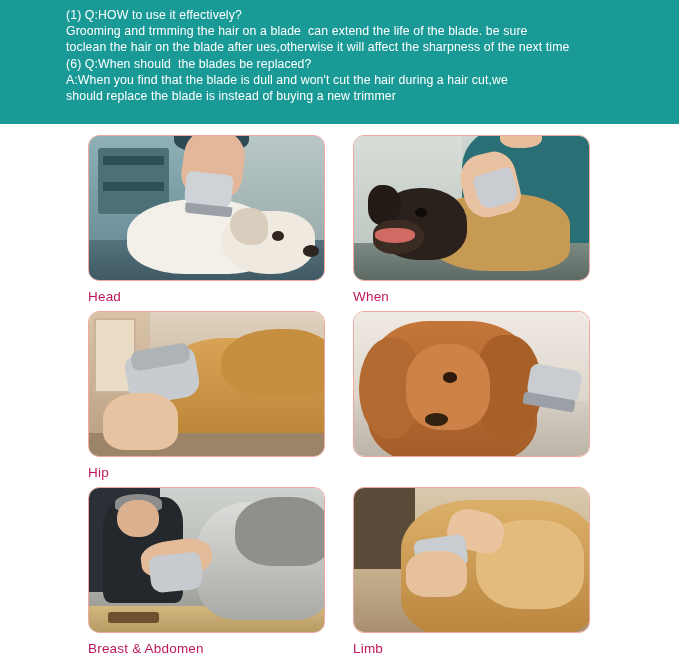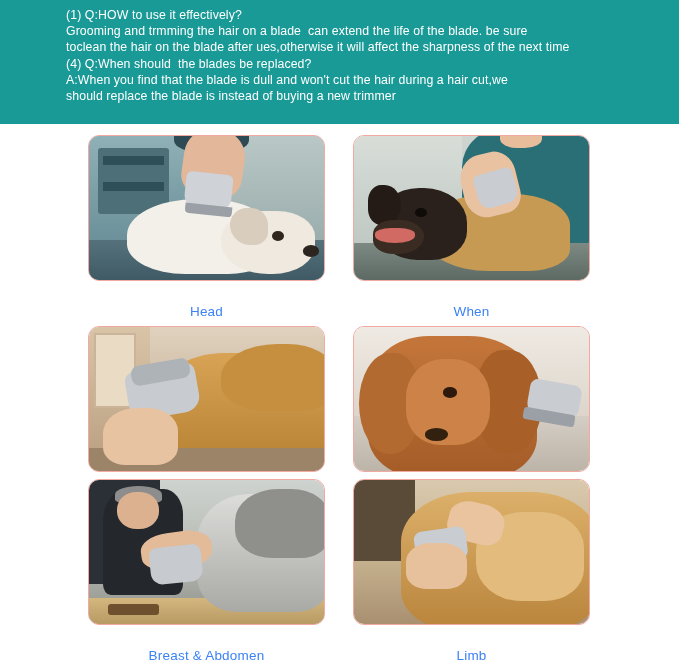--- a/index.html
+++ b/index.html
@@ -63,24 +63,24 @@
   .photo {
     width: 237px;
     height: 146px;
     border: 1.5px solid #f2a9a2;
     border-radius: 11px;
     box-sizing: border-box;
     overflow: hidden;
     position: relative;
   }
   .caption {
-    text-align: center;
+    text-align: left;
     font-size: 13.5px;
-    color: #3b82f6;
-    padding-top: 23px;
+    color: #be185d;
+    padding-top: 8px;
     letter-spacing: 0.2px;
   }
 
   
   .scene { position: absolute; inset: 0; }
   .l { position: absolute; }
 
   
   .p1-bg { inset: 0; background: linear-gradient(180deg,#9fb4b8 0%, #8aa6ad 45%, #6f8f97 100%); }
   .p1-wall { left:0; top:0; width:62%; height:100%; background:linear-gradient(180deg,#8fb0b6,#5f858f); }
@@ -163,21 +163,21 @@
 </style>
 </head>
 <body>
 
 <div class="page">
 
   <div class="faq-banner">
     <div class="faq-line">(1) Q:HOW to use it effectively?</div>
     <div class="faq-line">Grooming and trmming the hair on a blade  can extend the life of the blade. be sure</div>
     <div class="faq-line">toclean the hair on the blade after ues,otherwise it will affect the sharpness of the next time</div>
-    <div class="faq-line">(4) Q:When should  the blades be replaced?</div>
+    <div class="faq-line">(6) Q:When should  the blades be replaced?</div>
     <div class="faq-line">A:When you find that the blade is dull and won't cut the hair during a hair cut,we</div>
     <div class="faq-line">should replace the blade is instead of buying a new trimmer</div>
   </div>
 
   <div class="gallery">
     <div class="grid">
 
       <div class="cell">
         <div class="photo">
           <div class="scene">
@@ -231,20 +231,21 @@
             <div class="l p3-doorL"></div>
             <div class="l p3-windowL"></div>
             <div class="l p3-dog"></div>
             <div class="l p3-dogshade"></div>
             <div class="l p3-floor"></div>
             <div class="l p3-clipper"></div>
             <div class="l p3-clipper2"></div>
             <div class="l p3-hand"></div>
           </div>
         </div>
+        <div class="caption">Hip</div>
       </div>
 
       <div class="cell">
         <div class="photo">
           <div class="scene">
             <div class="l p4-bg"></div>
             <div class="l p4-wall"></div>
             <div class="l p4-dog"></div>
             <div class="l p4-earL"></div>
             <div class="l p4-earR"></div>

